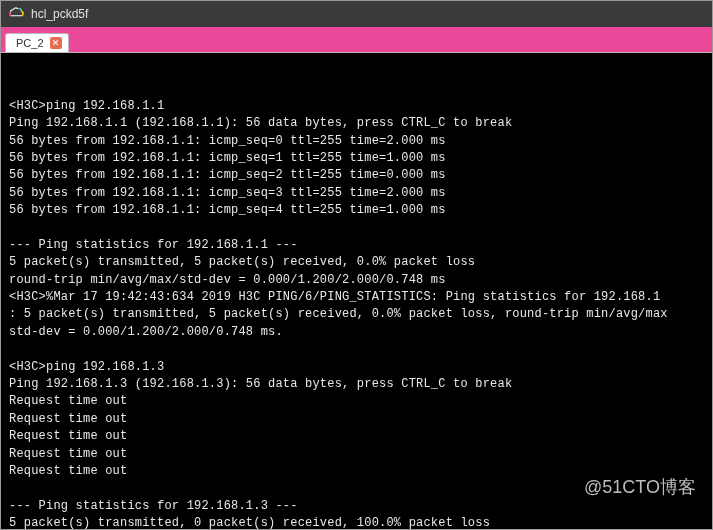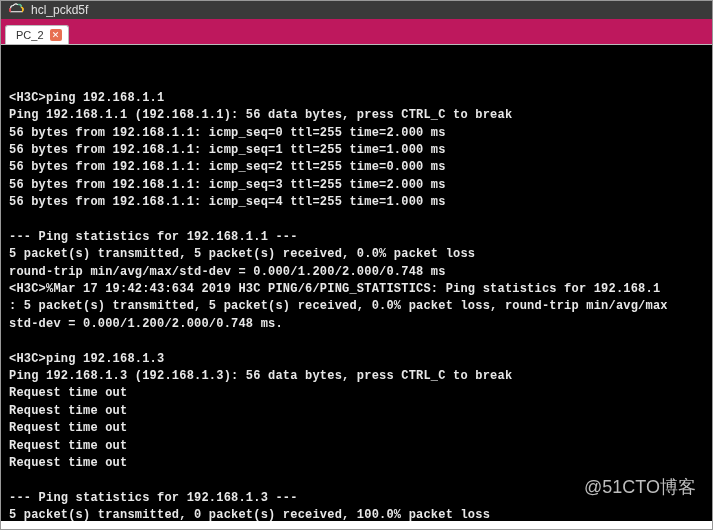--- a/index.html
+++ b/index.html
@@ -6,41 +6,41 @@
   body {
     width: 713px;
     height: 530px;
     background: #fff;
     font-family: sans-serif;
     overflow: hidden;
     position: relative;
     border: 1px solid #999;
   }
   .titlebar {
-    height: 18px;
+    height: 26px;
     background: #3a3a3a;
     display: flex;
     align-items: center;
     padding: 0 6px;
     gap: 6px;
   }
   .logo {
     width: 18px;
     height: 18px;
     position: relative;
   }
   .logo svg { width: 18px; height: 18px; }
   .window-title {
     color: #e0e0e0;
     font-size: 12px;
     font-weight: 500;
   }
   .tabbar {
     height: 26px;
-    background: #be185d;
+    background: #ec4899;
     border-bottom: 1px solid #bbb;
     display: flex;
     align-items: flex-end;
     padding: 0 4px;
   }
   .tab {
     background: #fff;
     border: 1px solid #bbb;
     border-bottom: none;
     border-radius: 3px 3px 0 0;
@@ -69,21 +69,21 @@
     color: #e8e8e8;
     font-family: "Courier New", monospace;
     font-size: 12px;
     line-height: 1.45;
     padding: 10px 8px;
     height: calc(100% - 52px);
     overflow: hidden;
     white-space: pre;
     letter-spacing: 0.2px;
   }
-  .term-line { white-space: pre; font-weight: bold; }
+  .term-line { white-space: pre; }
   .watermark {
     position: absolute;
     right: 16px;
     bottom: 30px;
     color: #bdbdbd;
     font-size: 18px;
     font-family: "Microsoft YaHei", sans-serif;
     pointer-events: none;
   }
 </style>

